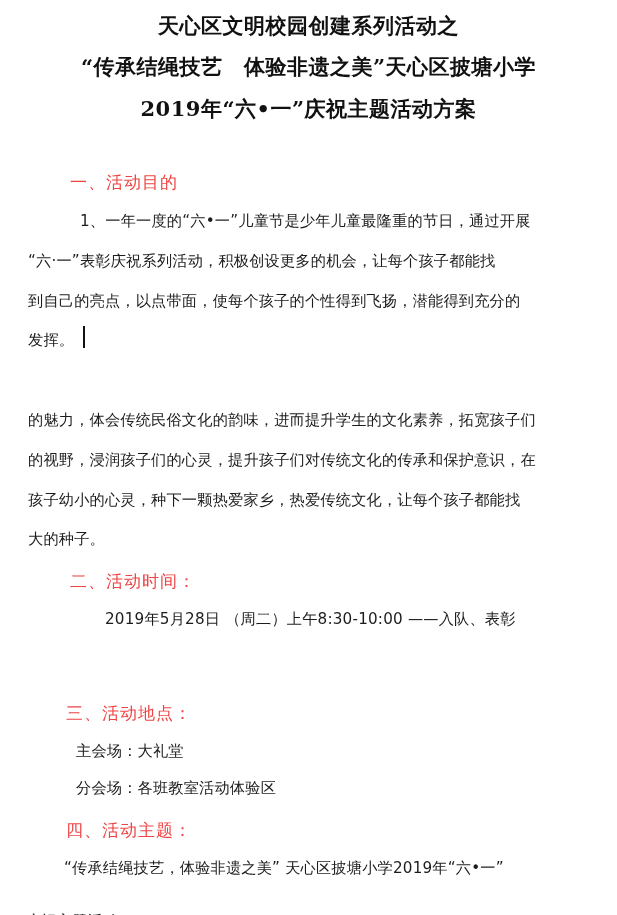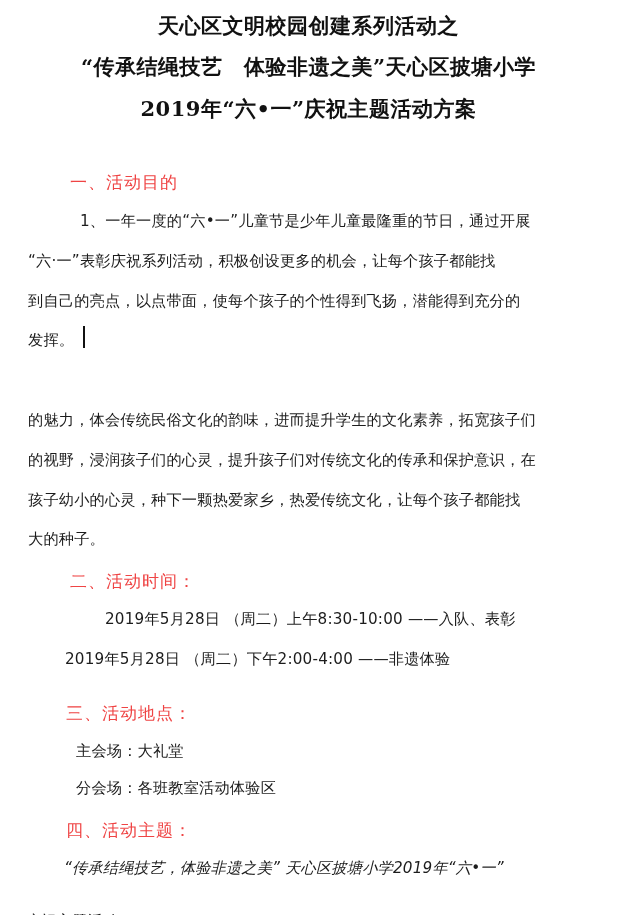--- a/index.html
+++ b/index.html
@@ -72,23 +72,22 @@
   <div class="line" style="left:28px; top:330px;">发挥。</div>
   <div class="cursor"></div>
 
   <div class="line" style="left:28px; top:410px;">的魅力，体会传统民俗文化的韵味，进而提升学生的文化素养，拓宽孩子们</div>
   <div class="line" style="left:28px; top:450px;">的视野，浸润孩子们的心灵，提升孩子们对传统文化的传承和保护意识，在</div>
   <div class="line" style="left:28px; top:490px;">孩子幼小的心灵，种下一颗热爱家乡，热爱传统文化，让每个孩子都能找</div>
   <div class="line" style="left:28px; top:529px;">大的种子。</div>
 
   <div class="heading" style="left:70px; top:570px;">二、活动时间：</div>
   <div class="line" style="left:65px; top:609px;margin-left:40px;">2019年5月28日 （周二）上午8:30-10:00 ——入队、表彰</div>
-  <div class="line" style="left:65px; top:649px;">2019年5月28日 （周二）下午2:00-4:00 ——非遗体验</div>
 
   <div class="heading" style="left:66px; top:702px;">三、活动地点：</div>
   <div class="line" style="left:76px; top:741px;">主会场：大礼堂</div>
   <div class="line" style="left:76px; top:778px;">分会场：各班教室活动体验区</div>
 
   <div class="heading" style="left:66px; top:819px;">四、活动主题：</div>
-  <div class="line" style="left:64px; top:858px;font-style:italic;">“传承结绳技艺，体验非遗之美” 天心区披塘小学2019年“六•一”</div>
+  <div class="line" style="left:64px; top:858px;">“传承结绳技艺，体验非遗之美” 天心区披塘小学2019年“六•一”</div>
   <div class="line" style="left:26px; top:895px;margin-top:16px;">庆祝主题活动</div>
 
 </div>
 
 </body></html>

